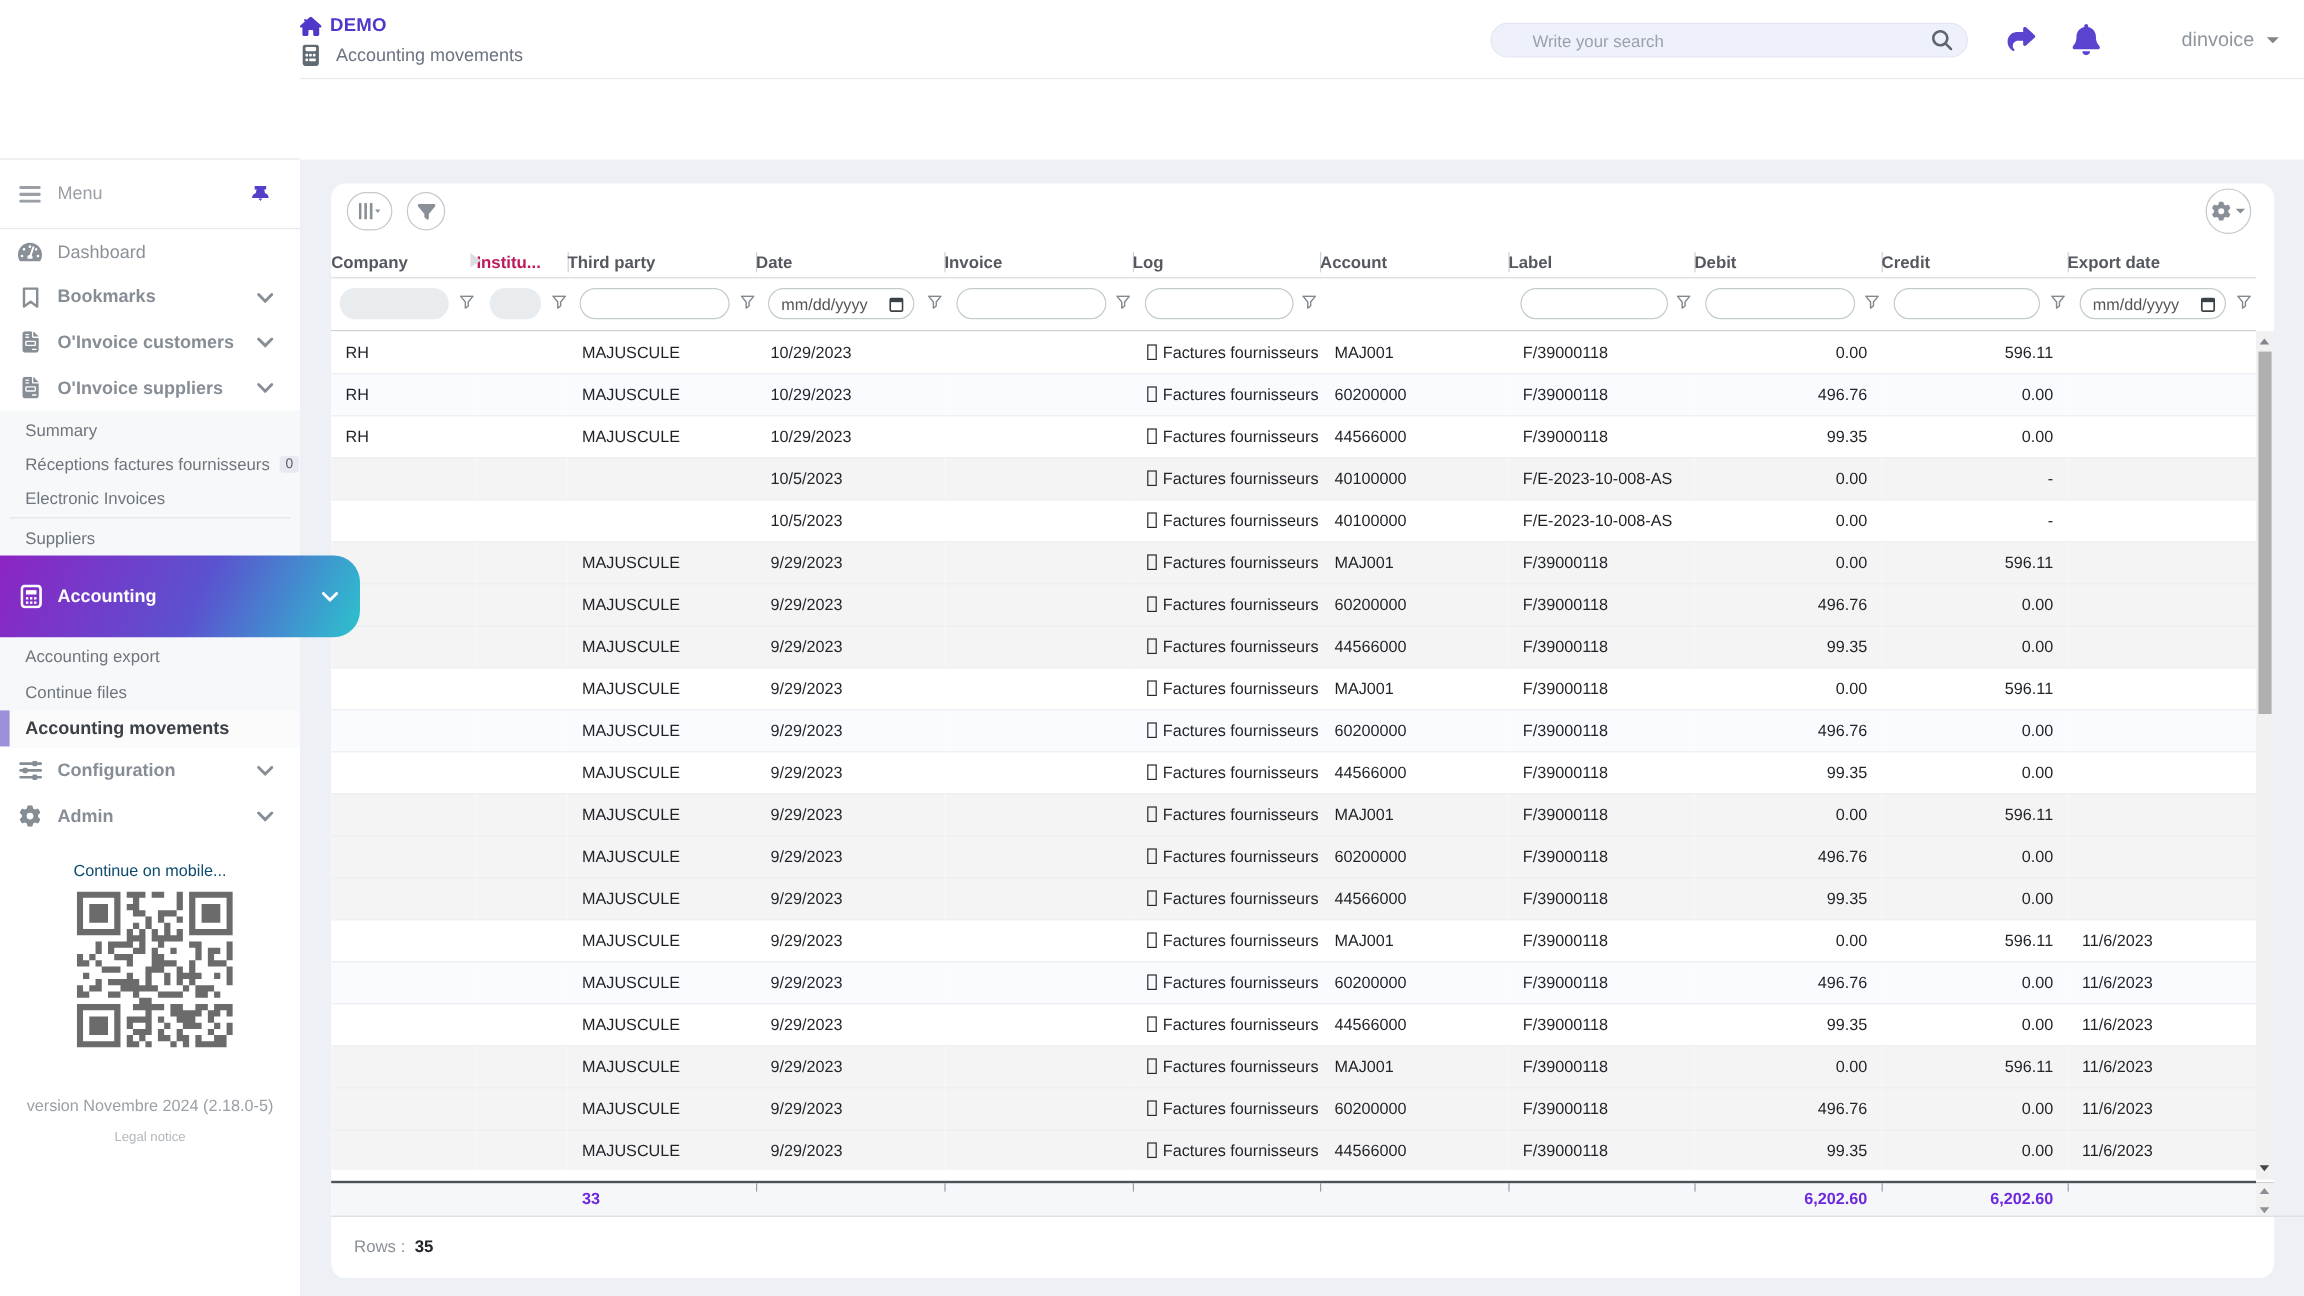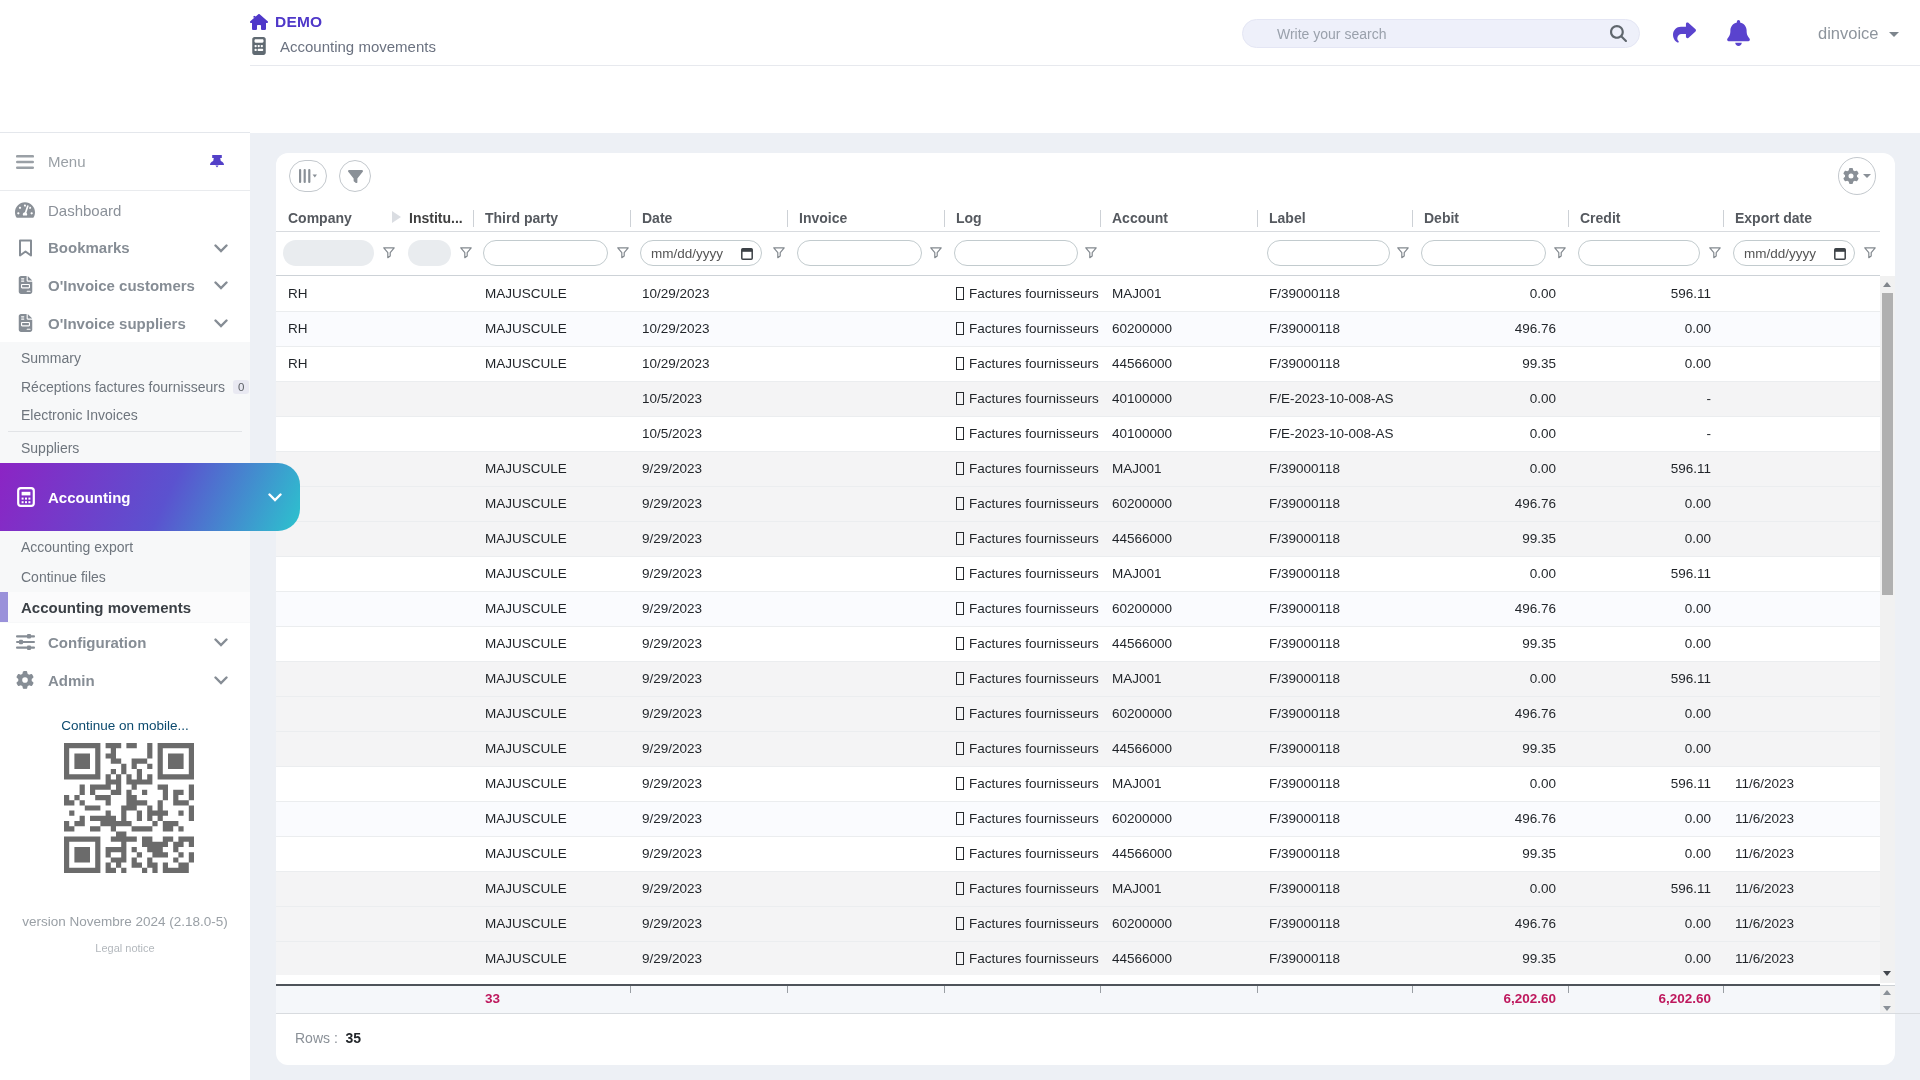--- a/index.html
+++ b/index.html
@@ -34,41 +34,41 @@
 #qrwrap { position:absolute; left:64px; top:610px; }
 #continue { position:absolute; left:0; top:585px; width:250px; text-align:center; color:#0c4a6e; font-size:13.5px; }
 #version { position:absolute; left:0; top:781px; width:250px; text-align:center; color:#9aa0a6; font-size:13.5px; }
 #legal { position:absolute; left:0; top:809px; width:250px; text-align:center; color:#b3b8bd; font-size:11px; }
 
 #content { position:absolute; left:250px; top:133px; width:1670px; height:947px; background:#edf0f5; }
 #card { position:absolute; left:26px; top:20px; width:1619px; height:912px; background:#fff; border-radius:12px; }
 .tbtn { position:absolute; top:7px; width:32px; height:32px; border:1px solid #c3c8cd; border-radius:16px; background:#fff; display:flex; align-items:center; justify-content:center; }
 
 #thead { position:absolute; left:0; top:51px; width:1604px; height:27px; }
-.hcell { position:absolute; top:0; height:27px; font-size:14px; font-weight:bold; color:#55595f; padding-left:12px; line-height:28px; }
+.hcell { position:absolute; top:0; height:27px; font-size:14px; font-weight:bold; color:#55595f; line-height:28px; }
 .hsep { position:absolute; top:6px; width:1px; height:17px; background:#cdd1d6; }
 .hcell.first { border-left:none; }
 #thead-border { position:absolute; left:0; top:78px; width:1604px; height:1px; background:#d8dbdf; }
 
 #tfilter { position:absolute; left:0; top:79px; width:1604px; height:43px; }
 .fin { position:absolute; top:8px; height:26px; border:1px solid #c2cbce; border-radius:13px; background:#fff; }
 .fin.dis { background:#e9ecef; border:none; }
 .fin.date { display:flex; align-items:center; justify-content:space-between; padding:0 8px 0 10px; color:#555; font-size:13.5px; }
 .funnel { position:absolute; top:13px; }
 #tfilter-border { position:absolute; left:0; top:122px; width:1604px; height:1px; background:#cdd2d7; }
 
 #rows { position:absolute; left:0; top:123px; width:1604px; height:699px; overflow:hidden; }
 table { border-collapse:collapse; table-layout:fixed; width:1604px; }
 td { height:35px; border-bottom:1px solid #ebedef; font-size:13.5px; color:#1f2328; padding:0 12px; white-space:nowrap; overflow:hidden; }
 tr.g td { background:#f4f4f5; }
 tr.b td { background:#fafbfe; }
 td.num { text-align:right; }
 
 #totals { position:absolute; left:0; top:833px; width:1619px; height:27px; background:#f5f7fa; }
-.tcell { position:absolute; top:0; height:27px; line-height:25px; font-size:13.5px; font-weight:bold; color:#be185d; padding:0 12px; }
+.tcell { position:absolute; top:0; height:27px; line-height:25px; font-size:13.5px; font-weight:bold; color:#6d28d9; padding:0 12px; }
 .tick { position:absolute; top:0; width:1px; height:7px; background:#9a9fa4; }
 
 #cfoot { position:absolute; left:0; top:860px; width:1903px; height:50px; border-top:1px solid #d8dbdf; font-size:14px; color:#8a9097; }
 
 #vsb { position:absolute; left:1604px; top:123px; width:15px; height:707px; background:#f1f1f1; }
 #vsb .thumb { position:absolute; left:2px; top:17px; width:11px; height:302px; background:#b0b0b0; }
 .tri-up { width:0; height:0; border-left:4.5px solid transparent; border-right:4.5px solid transparent; border-bottom:5.5px solid #81868c; }
 .tri-down { width:0; height:0; border-left:4.5px solid transparent; border-right:4.5px solid transparent; border-top:5.5px solid #42474d; }
 </style>
 </head>
@@ -251,21 +251,21 @@
         <div class="hsep" style="left:197px"></div>
         <div class="hsep" style="left:354px"></div>
         <div class="hsep" style="left:511px"></div>
         <div class="hsep" style="left:668px"></div>
         <div class="hsep" style="left:824px"></div>
         <div class="hsep" style="left:981px"></div>
         <div class="hsep" style="left:1136px"></div>
         <div class="hsep" style="left:1292px"></div>
         <div class="hsep" style="left:1447px"></div>
         <div class="hcell first" style="left:0px;width:121px">Company</div>
-        <div class="hcell" style="left:121px;width:76px;color:#404040">Institu...</div>
+        <div class="hcell" style="left:121px;width:76px;color:#be185d">Institu...</div>
         <div class="hcell" style="left:197px;width:157px">Third party</div>
         <div class="hcell" style="left:354px;width:157px">Date</div>
         <div class="hcell" style="left:511px;width:157px">Invoice</div>
         <div class="hcell" style="left:668px;width:156px">Log</div>
         <div class="hcell" style="left:824px;width:157px">Account</div>
         <div class="hcell" style="left:981px;width:155px">Label</div>
         <div class="hcell" style="left:1136px;width:156px">Debit</div>
         <div class="hcell" style="left:1292px;width:155px">Credit</div>
         <div class="hcell" style="left:1447px;width:157px">Export date</div>
         <div style="position:absolute;left:116px;top:7px;width:0;height:0;border-top:6.5px solid transparent;border-bottom:6.5px solid transparent;border-left:9px solid #dadde2"></div>

